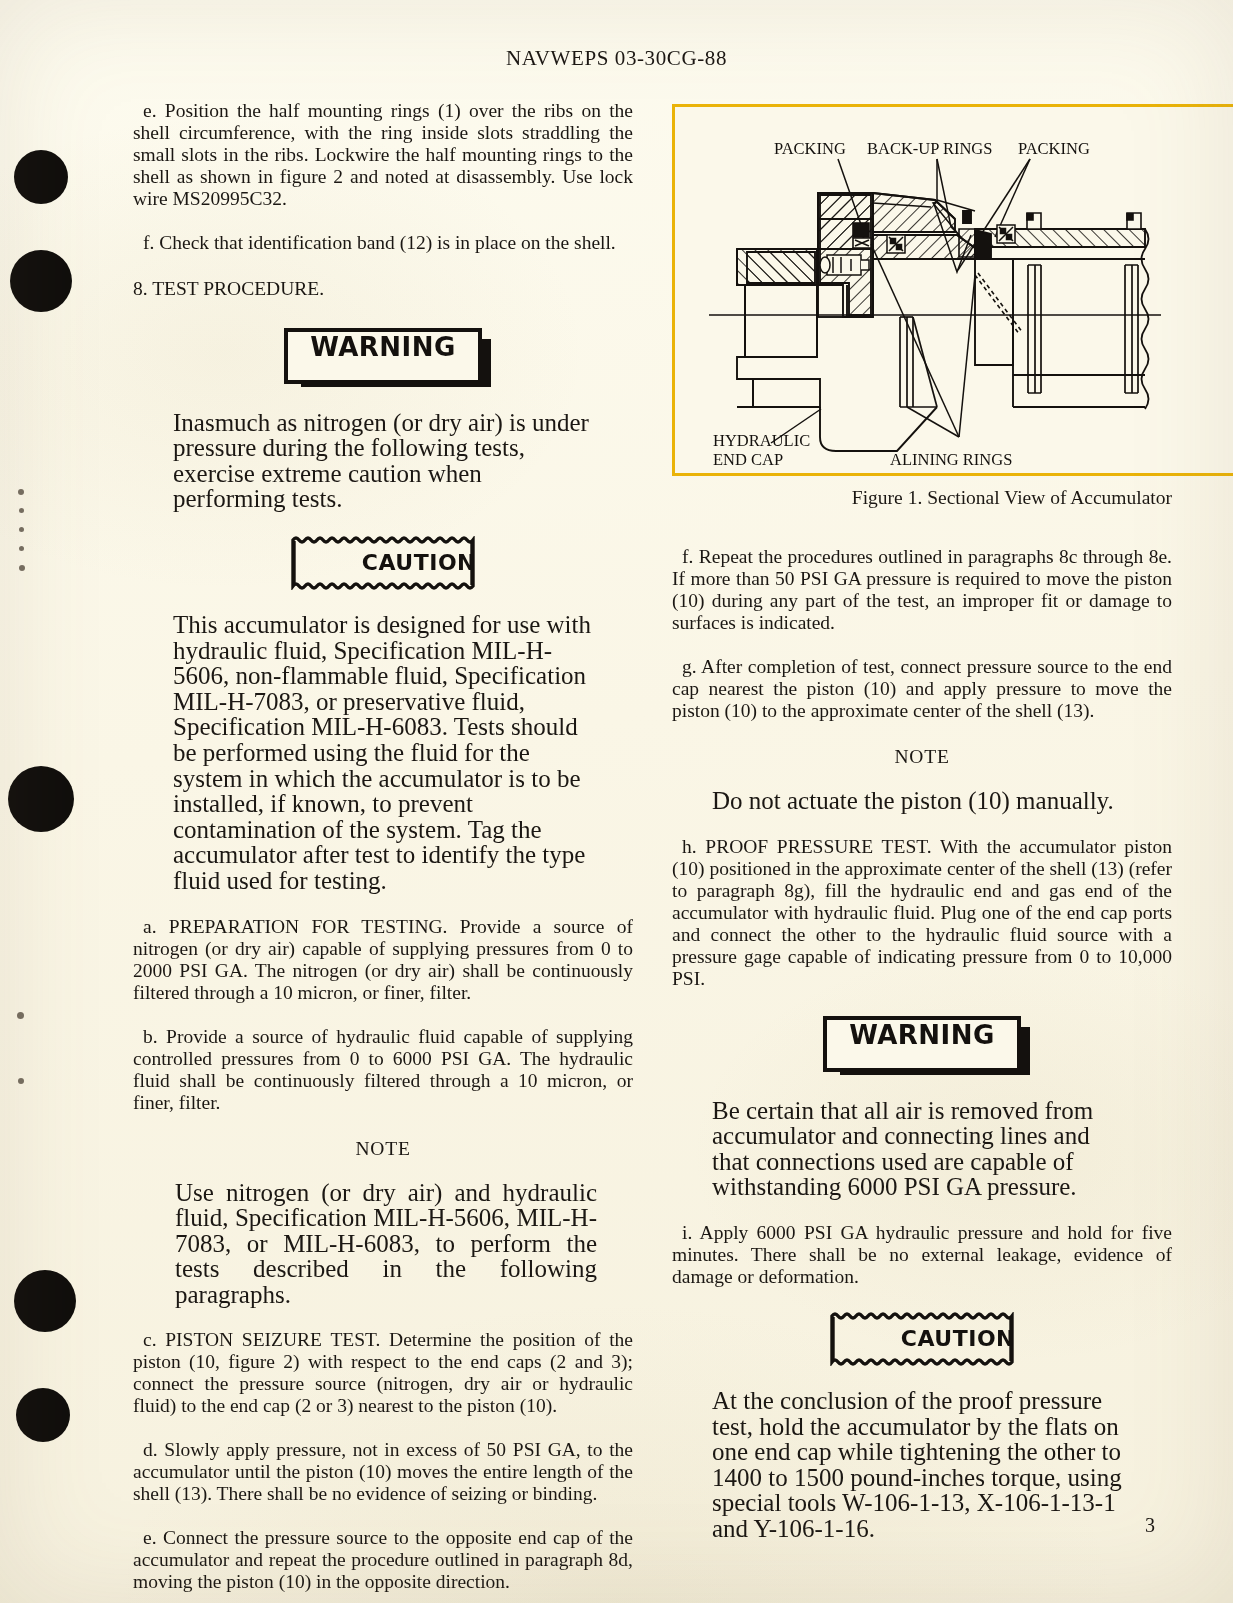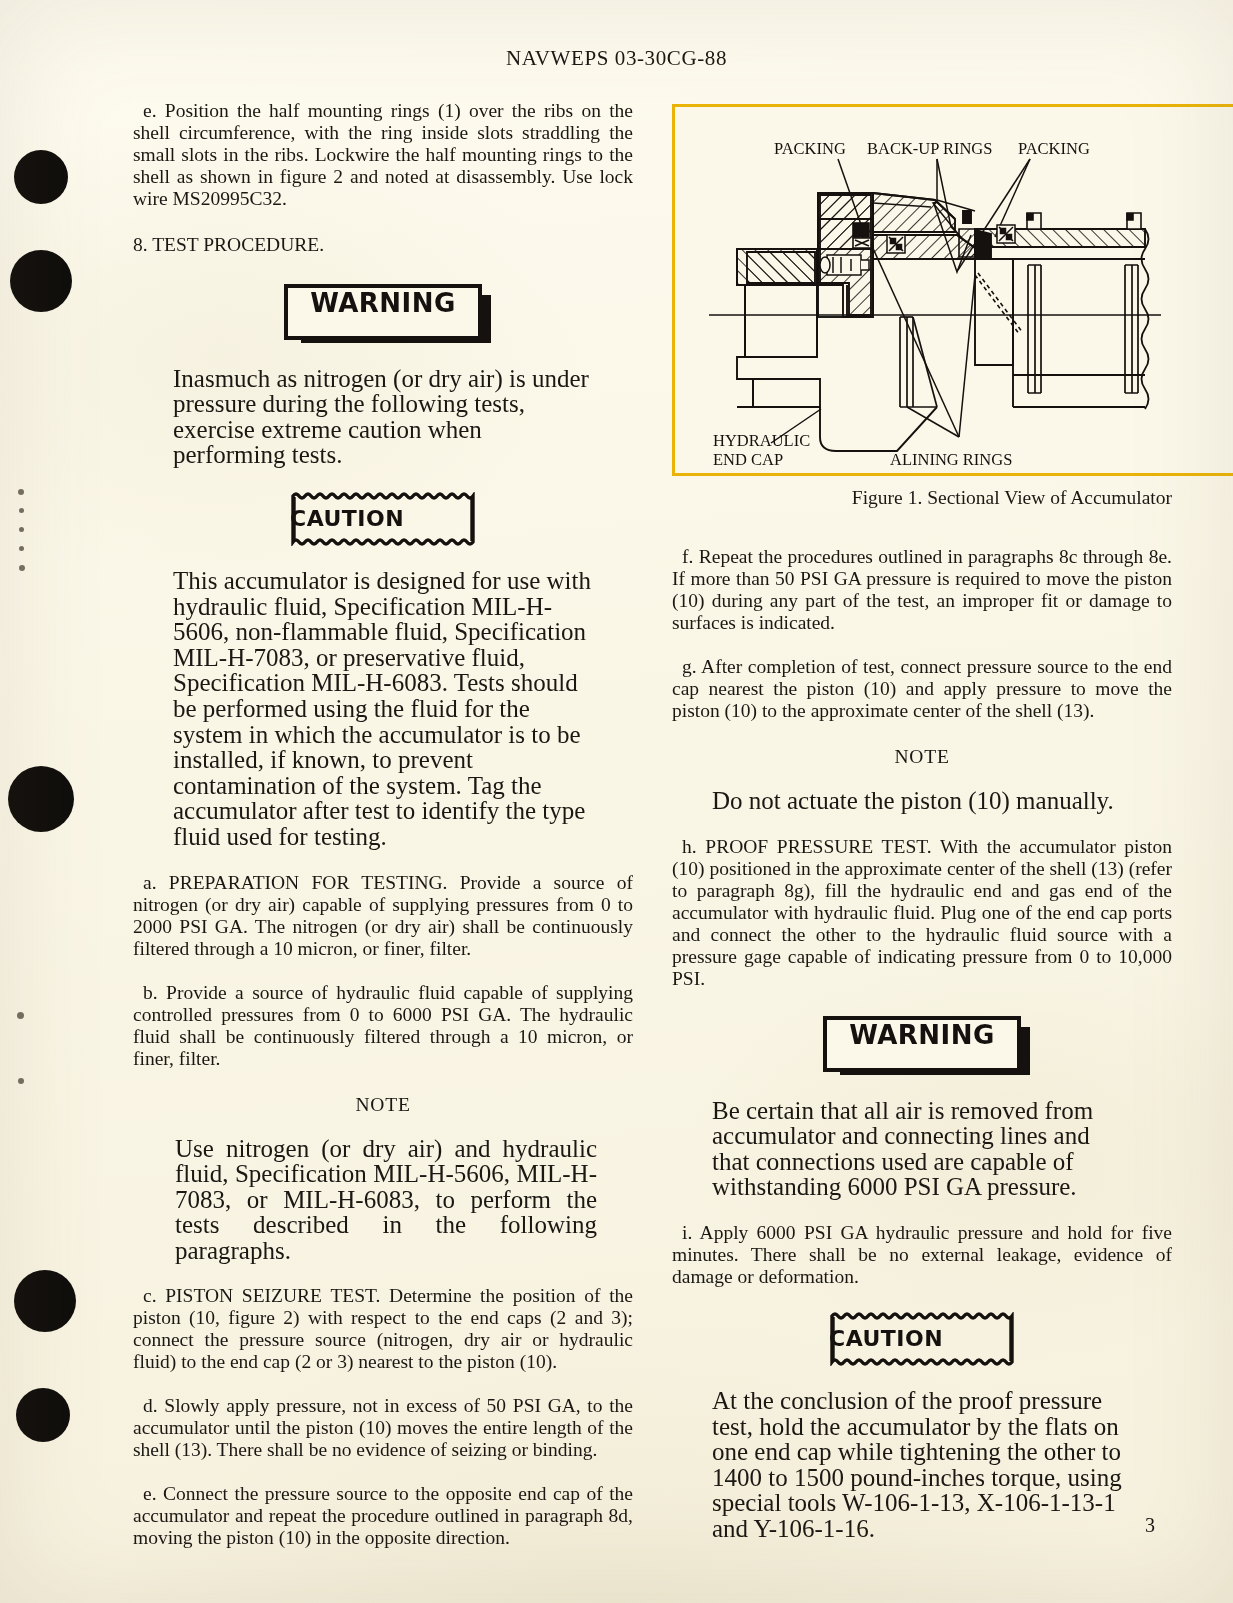--- a/index.html
+++ b/index.html
@@ -148,21 +148,21 @@
     margin: 24px 0 22px 0;
     display: flex;
     justify-content: center;
   }
   .caution-box {
     position: relative;
     width: 186px;
     height: 54px;
     display: flex;
     align-items: center;
-    justify-content: flex-start;
+    justify-content: flex-end;
   }
   .caution-box .scallop {
     position: absolute;
     inset: 0;
   }
   .caution-box span {
     position: relative;
     font-family: "DejaVu Sans", sans-serif;
     font-weight: bold;
     font-size: 22px;
@@ -236,20 +236,21 @@
   <div class="speck" style="left:19px; top:565px;  width:6px; height:6px;"></div>
   <div class="speck" style="left:17px; top:1012px; width:7px; height:7px;"></div>
   <div class="speck" style="left:18px; top:1078px; width:6px; height:6px;"></div>
 
   <div class="doc-header">NAVWEPS 03-30CG-88</div>
 
   <div class="col col-left">
 
     <p class="body">e. Position the half mounting rings (1) over the ribs on the shell circumference, with the ring inside slots straddling the small slots in the ribs. Lockwire the half mounting rings to the shell as shown in figure 2 and noted at disassembly. Use lock wire MS20995C32.</p>
 
+    <p class="body">f. Check that identification band (12) is in place on the shell.</p>
 
     <p class="head-line">8. TEST PROCEDURE.</p>
 
     <div class="warning-wrap">
       <div class="warning-shadow"></div>
       <div class="warning-box">
         <span>WARNING</span>
       </div>
     </div>
 

